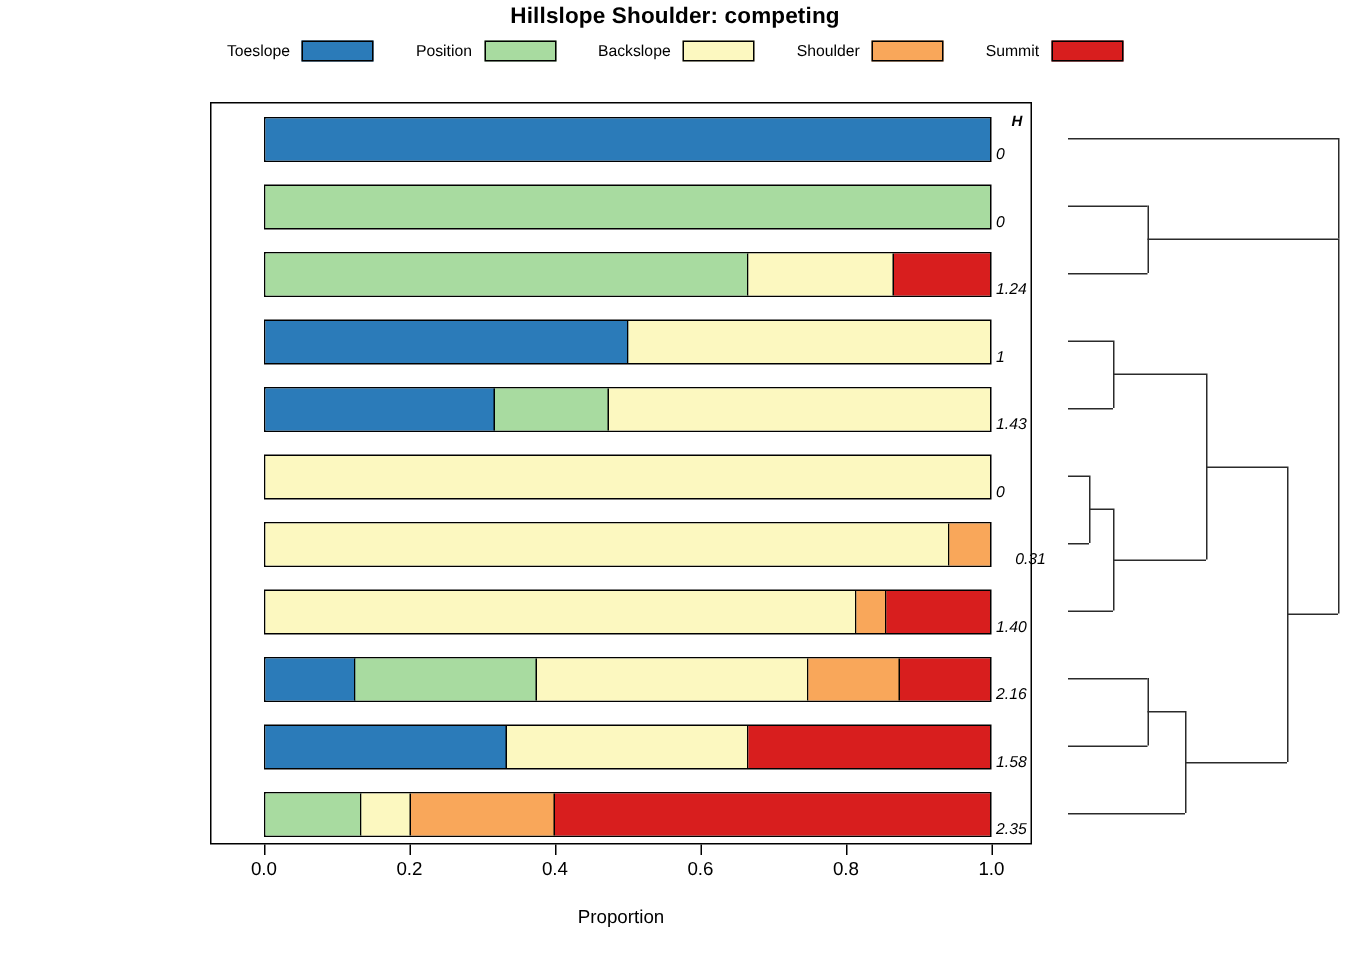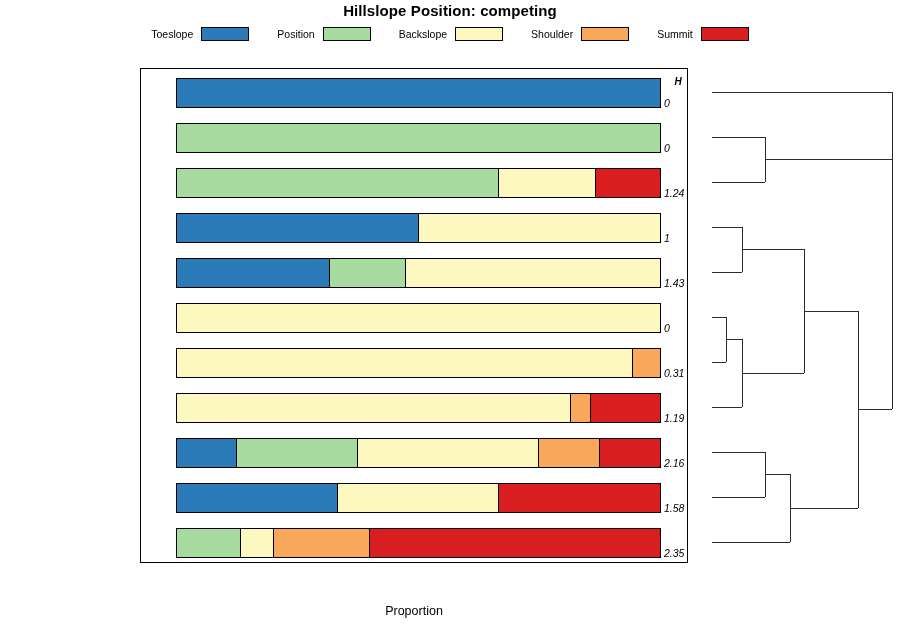--- a/index.html
+++ b/index.html
@@ -86,21 +86,21 @@
   .dendro{position:absolute;left:700px;top:68px;width:196px;height:495px;}
   .dseg{position:absolute;background:#2b2b2b;}
   .dh{height:1px;}
   .dv{width:1px;}
 </style>
 </head>
 <body>
 
 <div id="stage">
 
-  <div class="chart-title">Hillslope Position: competing</div>
+  <div class="chart-title">Hillslope Shoulder: competing</div>
 
   <div class="legend" id="legend">
       <div class="legend-item">
         <span class="legend-label">Toeslope</span>
         <span class="legend-swatch" style="background: rgb(43, 123, 185);"></span>
       </div>
       <div class="legend-item">
         <span class="legend-label">Position</span>
         <span class="legend-swatch" style="background: rgb(168, 219, 160);"></span>
       </div>
@@ -190,27 +190,41 @@
   </div>
 
   <div class="hcol" id="hcol">
       <div class="hhead" style="top: 8px;">H</div>
       <div class="hval" style="top: 34.5px;">0</div>
       <div class="hval" style="top: 79.5px;">0</div>
       <div class="hval" style="top: 124.5px;">1.24</div>
       <div class="hval" style="top: 169.5px;">1</div>
       <div class="hval" style="top: 214.5px;">1.43</div>
       <div class="hval" style="top: 259.5px;">0</div>
-      <div class="hval" style="top: 304.5px;">0.31</div>
-      <div class="hval" style="top: 349.5px;">1.19</div>
+      <div class="hval" style="top: 304.5px; text-align: center;">0.31</div>
+      <div class="hval" style="top: 349.5px;">1.40</div>
       <div class="hval" style="top: 394.5px;">2.16</div>
       <div class="hval" style="top: 439.5px;">1.58</div>
       <div class="hval" style="top: 484.5px;">2.35</div>
     </div>
 
+  <div class="axis" id="axis">
+      <div class="tick" style="left: 36px;"></div>
+      <div class="ticklabel" style="left: 36px;">0.0</div>
+      <div class="tick" style="left: 133px;"></div>
+      <div class="ticklabel" style="left: 133px;">0.2</div>
+      <div class="tick" style="left: 230px;"></div>
+      <div class="ticklabel" style="left: 230px;">0.4</div>
+      <div class="tick" style="left: 327px;"></div>
+      <div class="ticklabel" style="left: 327px;">0.6</div>
+      <div class="tick" style="left: 424px;"></div>
+      <div class="ticklabel" style="left: 424px;">0.8</div>
+      <div class="tick" style="left: 521px;"></div>
+      <div class="ticklabel" style="left: 521px;">1.0</div>
+    </div>
   <div class="axis-title">Proportion</div>
 
   <div class="dendro" id="dendro">
       <div class="dseg dh" style="left: 12px; width: 53px; top: 68.5px;"></div>
       <div class="dseg dh" style="left: 12px; width: 53px; top: 113.5px;"></div>
       <div class="dseg dv" style="left: 65px; top: 68.5px; height: 45px;"></div>
       <div class="dseg dh" style="left: 12px; width: 180px; top: 23.5px;"></div>
       <div class="dseg dh" style="left: 65px; width: 127px; top: 91px;"></div>
       <div class="dseg dv" style="left: 192px; top: 23.5px; height: 67.5px;"></div>
       <div class="dseg dh" style="left: 12px; width: 30px; top: 158.5px;"></div>

